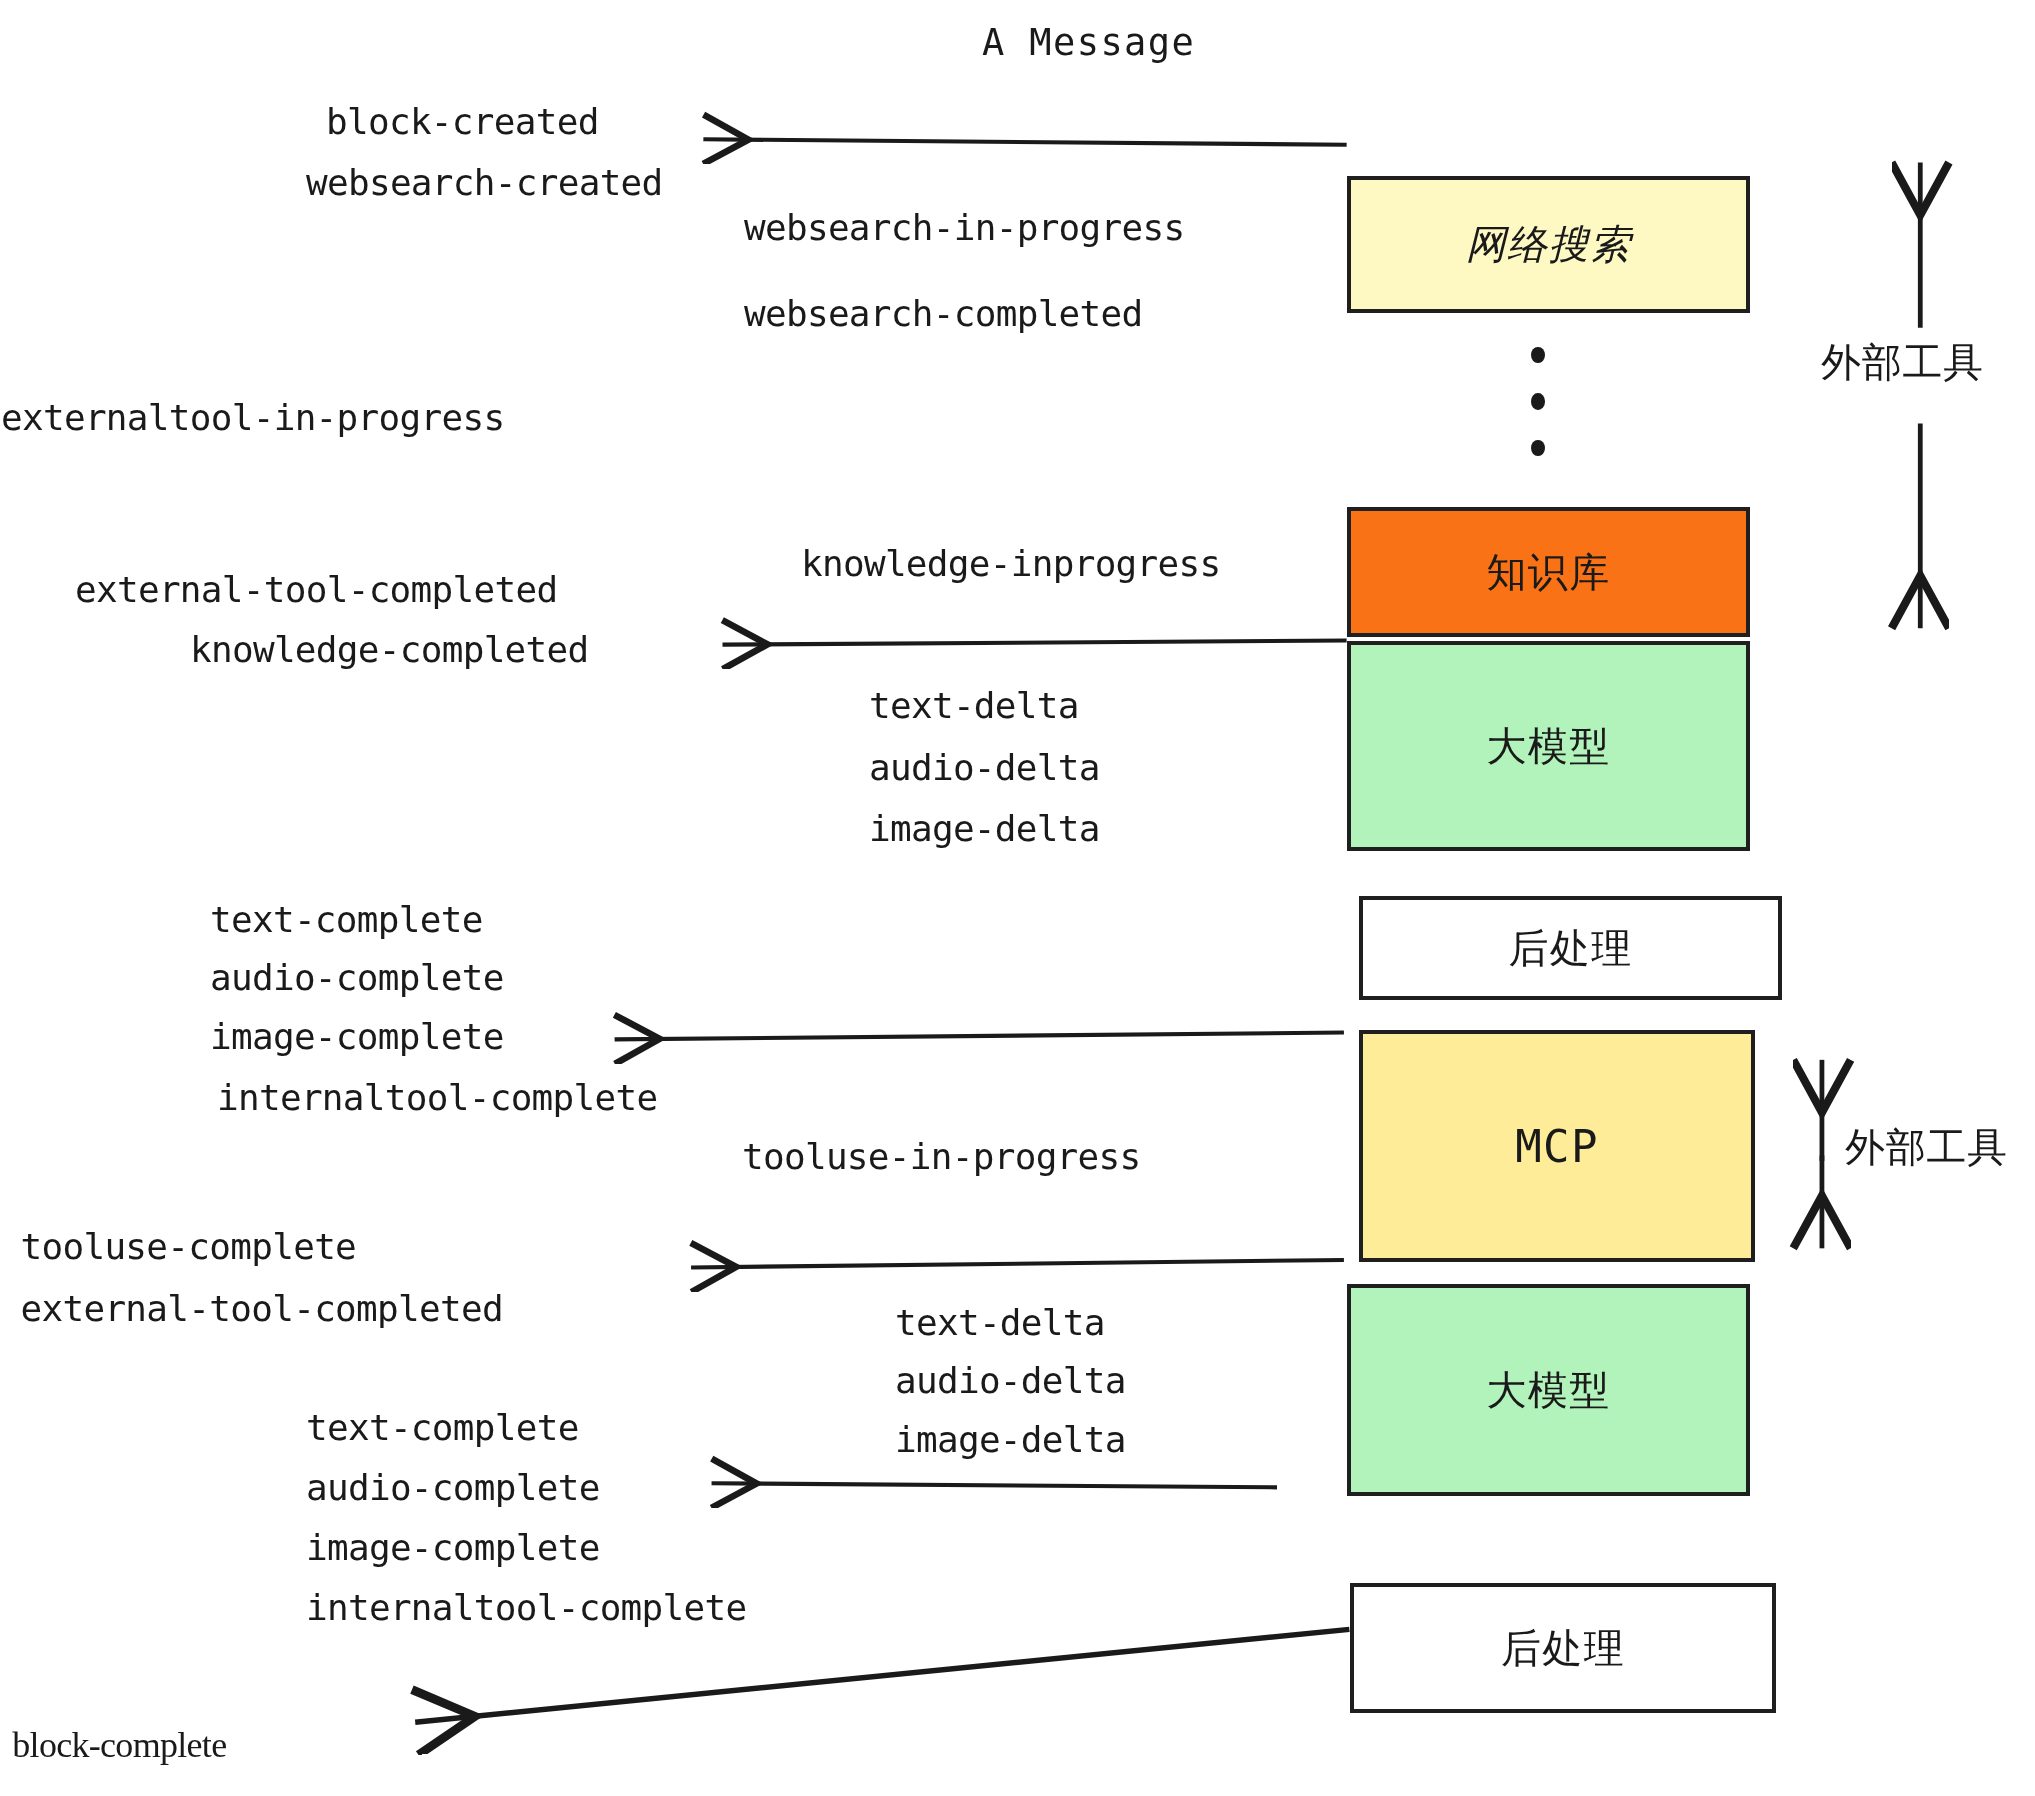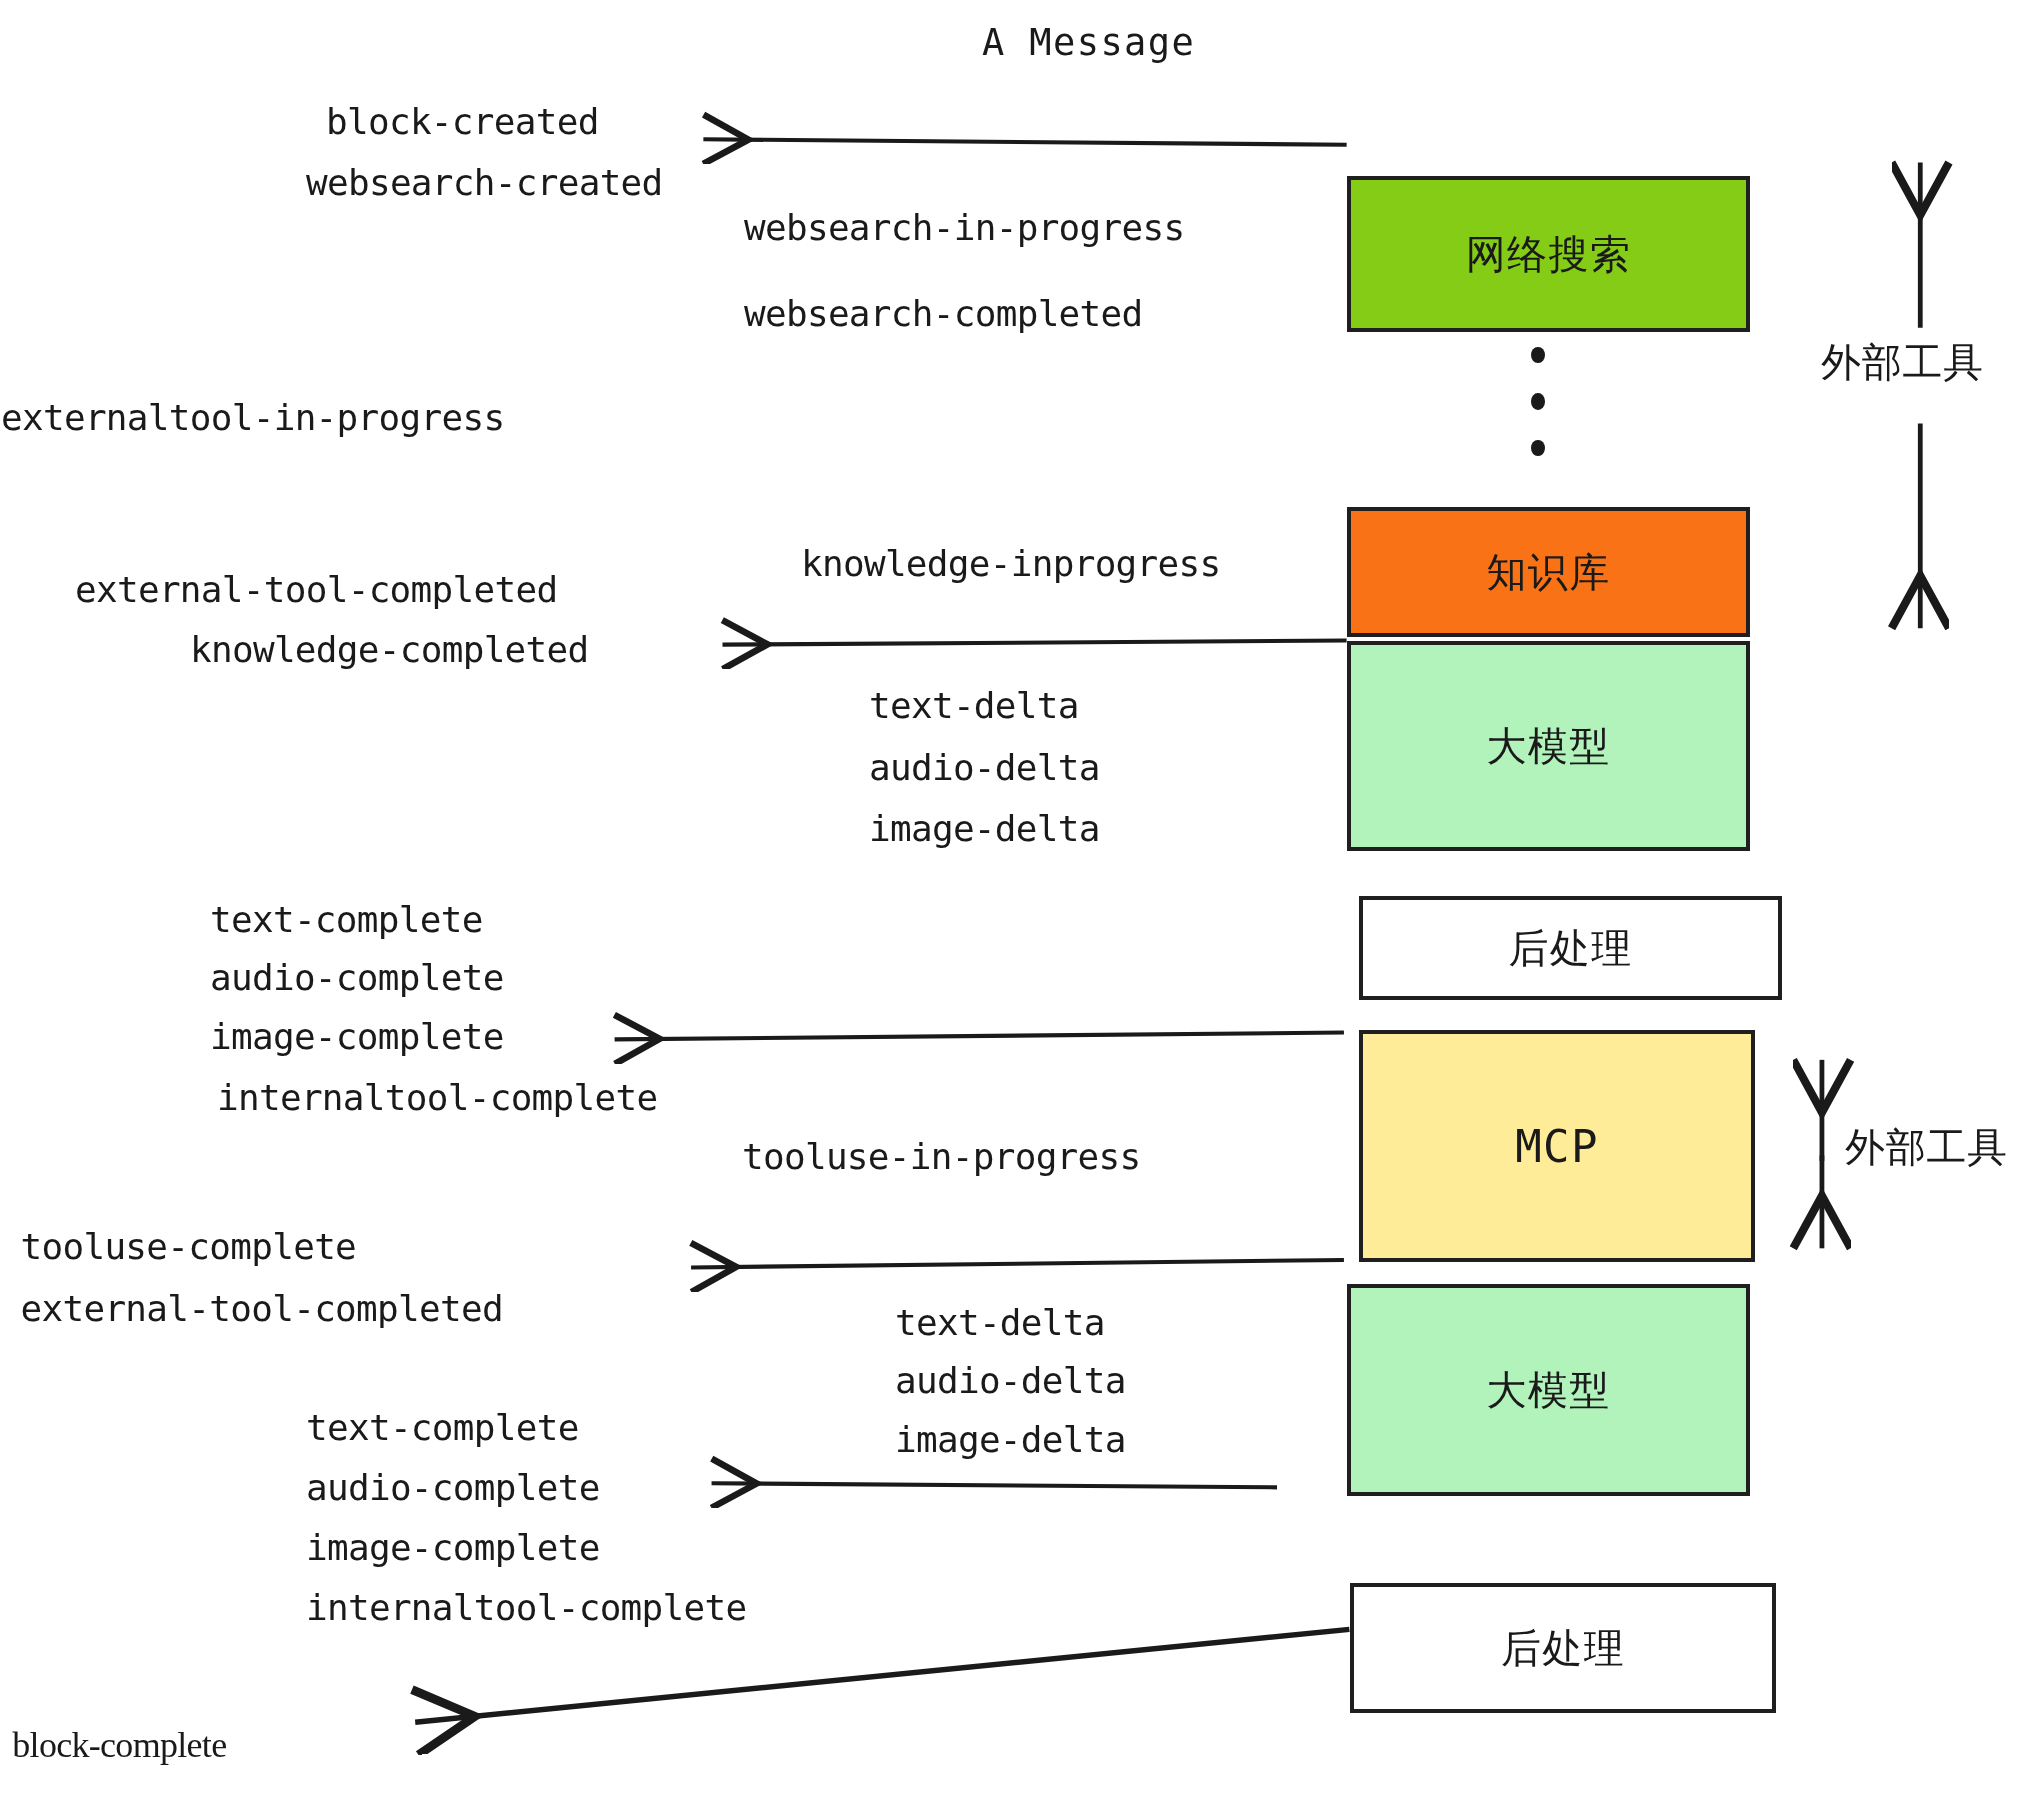--- a/index.html
+++ b/index.html
@@ -118,21 +118,21 @@
     <path d="M2668,1700 L2668,1552" fill="none" stroke="#1a1a1a" stroke-width="7" marker-end="url(#ahu)"></path>
     <path d="M2668,1692 L2668,1828" fill="none" stroke="#1a1a1a" stroke-width="7" marker-end="url(#ahu)"></path>
   </svg>
 
   <div class="dots" style="left:1530px; top:347px; width:16.4px; height:109px;">
     <i></i>
     <i></i>
     <i></i>
   </div>
 
-  <div class="node" style="left:1347px; top:176px; width:403px; height:156px; background:#84cc16;">
+  <div class="node" style="left:1347px; top:176px; width:403px; height:137px; background:#fef9c3;font-style:italic;">
     <span class="node-label">网络搜索</span>
   </div>
 
   <div class="node" style="left:1347px; top:507px; width:403px; height:130px; background:#f97316;">
     <span class="node-label">知识库</span>
   </div>
 
   <div class="node" style="left:1347px; top:641px; width:403px; height:210px; background:#b2f2bb;">
     <span class="node-label">大模型</span>
   </div>

